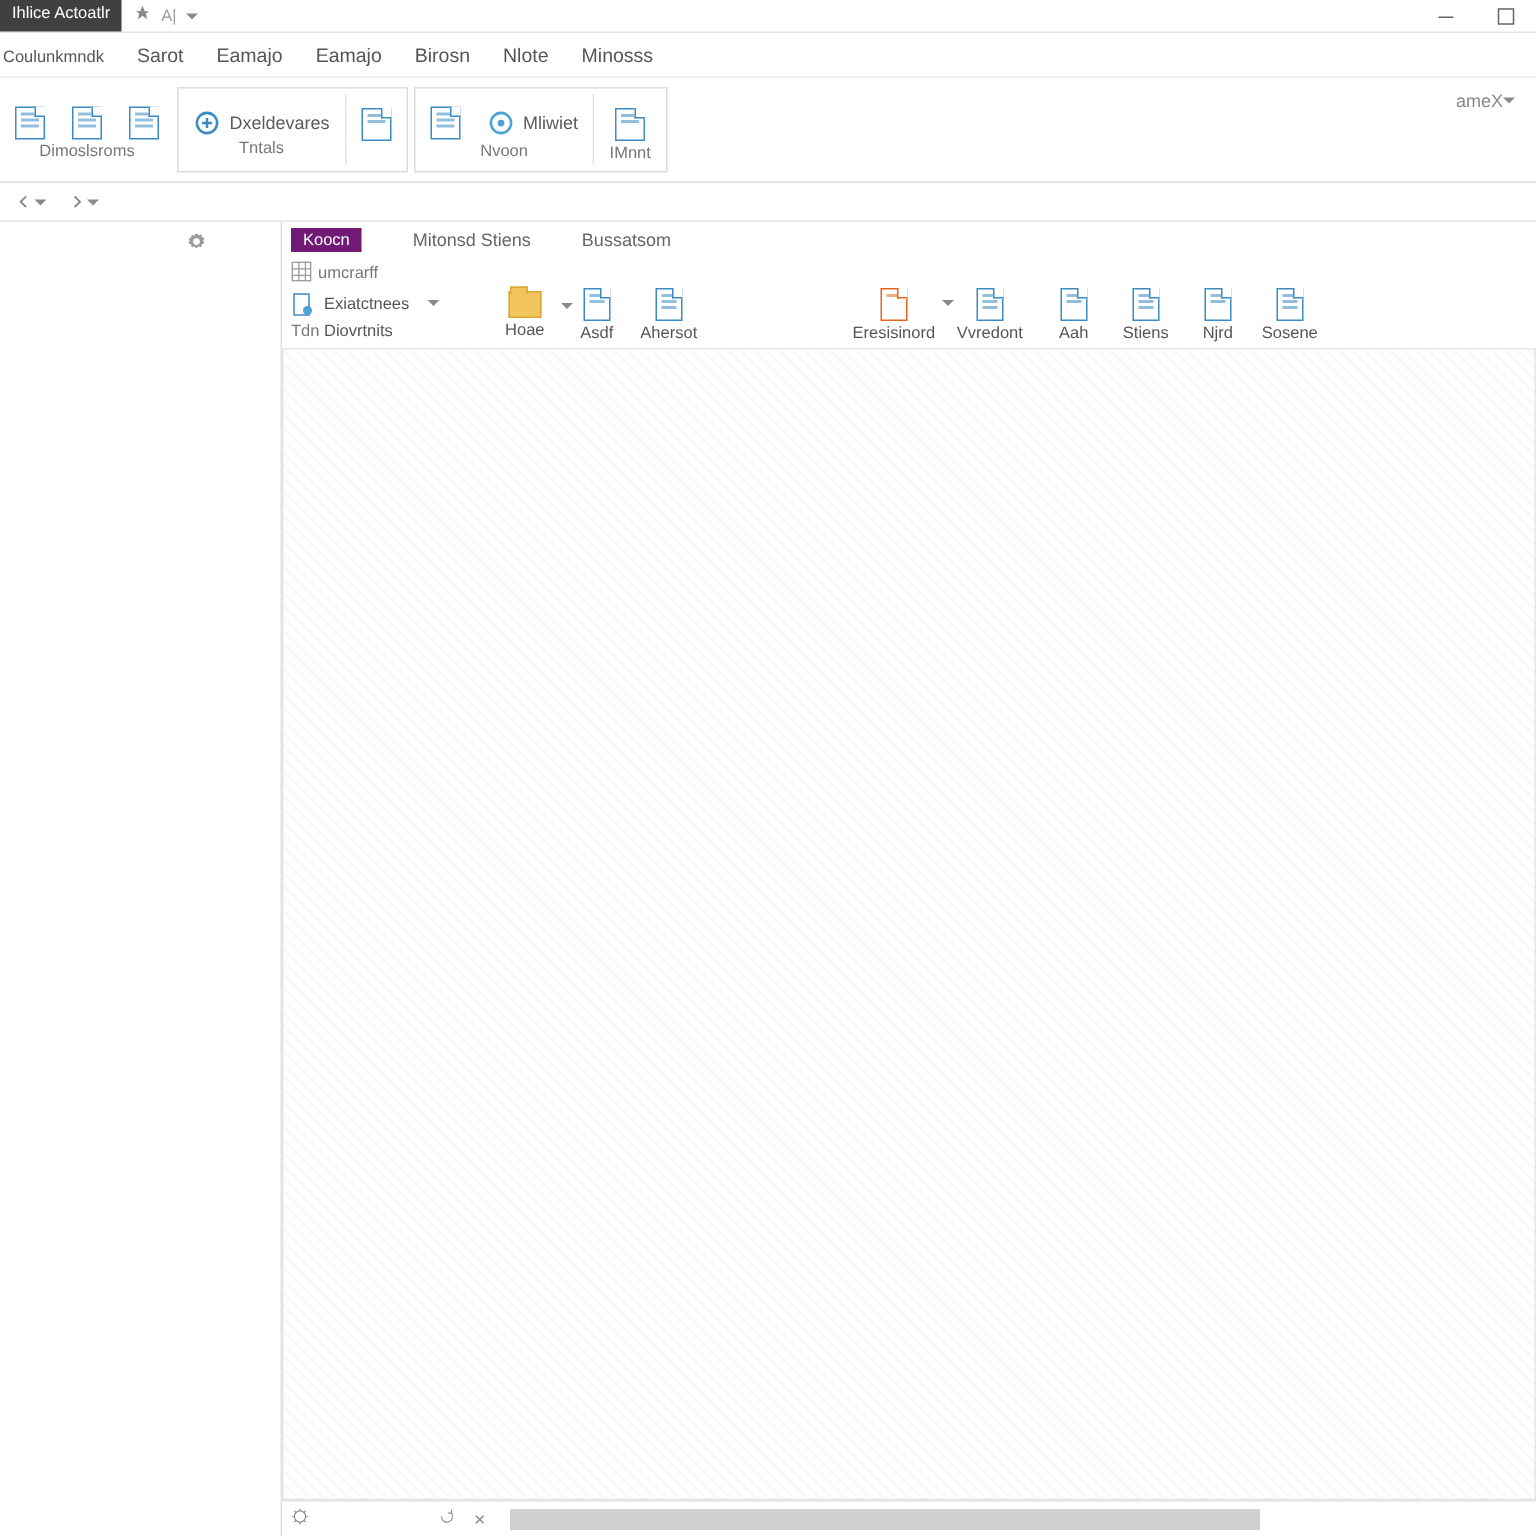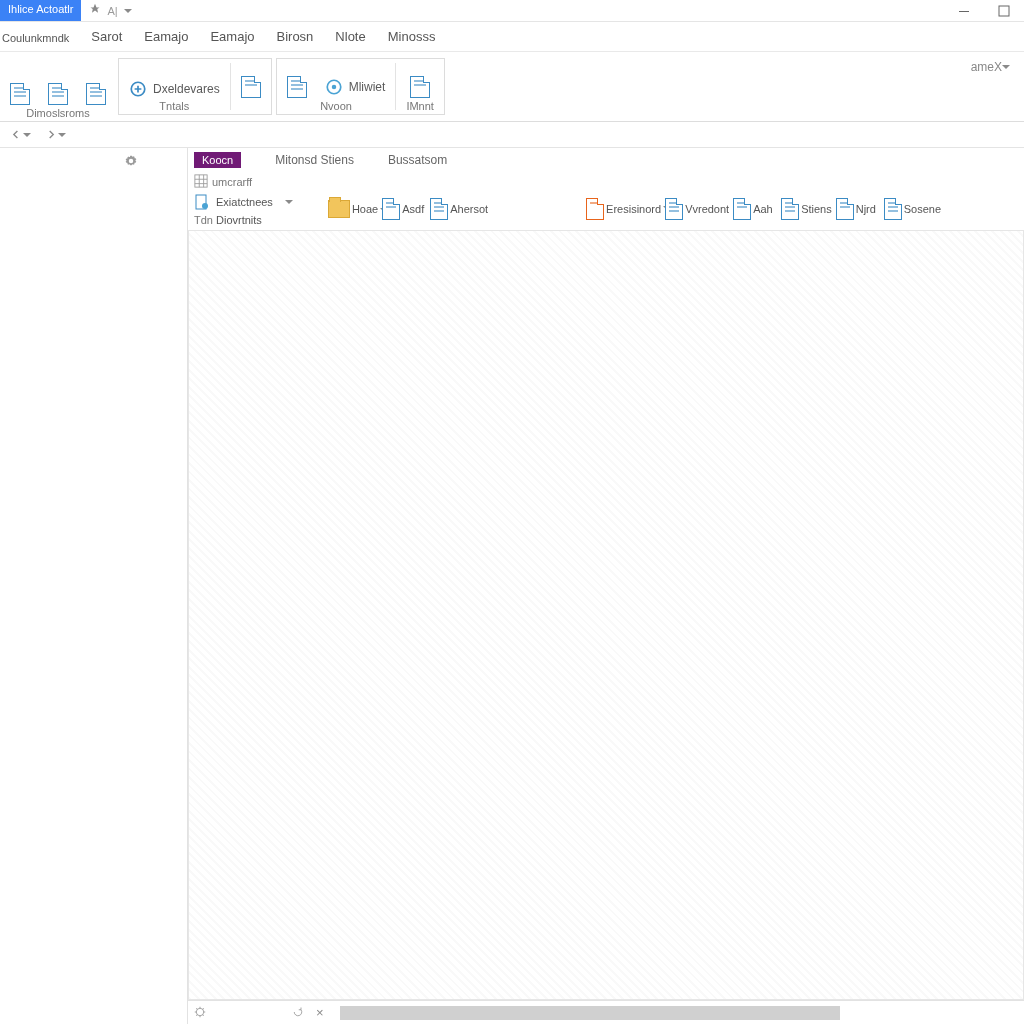--- a/index.html
+++ b/index.html
@@ -1,35 +1,35 @@
 <!DOCTYPE html>
 <html><head>
 <meta charset="utf-8">
 <style>
   * { box-sizing: border-box; margin: 0; padding: 0; }
   html, body { width: 1024px; height: 1024px; overflow: hidden; font-family: "Segoe UI", Tahoma, sans-serif; font-size: 12px; color: #444; background: #fff; }
   body { display: flex; flex-direction: column; }
 
   
   .titlebar { height: 22px; display: flex; align-items: stretch; border-bottom: 1px solid #e5e5e5; }
-  .titlebar .app-badge { background: #3b82f6; color: #fff; font-size: 11px; padding: 3px 8px 0 8px; height: 100%; }
+  .titlebar .app-badge { background: #404040; color: #fff; font-size: 11px; padding: 3px 8px 0 8px; height: 100%; }
   .titlebar .qat { display: flex; align-items: center; gap: 6px; padding: 0 8px; color: #888; }
   .titlebar .qat svg { width: 12px; height: 12px; }
   .titlebar .spacer { flex: 1; }
   .titlebar .winbtn { width: 40px; display: flex; align-items: center; justify-content: center; color: #666; }
   .titlebar .winbtn svg { width: 12px; height: 12px; }
 
   
   .menubar { height: 30px; display: flex; align-items: center; gap: 22px; padding: 0 4px 0 2px; border-bottom: 1px solid #e9e9e9; }
   .menubar .brand-stack { display: flex; line-height: 12px; font-size: 11px; color: #555; padding-top: 2px; }
   .menubar .mtab { font-size: 13px; color: #555; cursor: default; }
 
   
   .ribbon { height: 70px; display: flex; align-items: stretch; border-bottom: 1px solid #ddd; background: #fff; overflow: hidden; }
-  .ribbon-group { display: flex; flex-direction: column; justify-content: flex-end; padding: 6px 10px 2px 10px; }
+  .ribbon-group { display: flex; flex-direction: column; justify-content: center; padding: 6px 10px 2px 10px; }
   .ribbon-group .row { display: flex; align-items: center; gap: 18px; }
   .ribbon-group .caption { font-size: 11px; color: #777; text-align: center; padding-top: 2px; }
   .ribbon-box { border: 1px solid #dcdcdc; margin: 6px 2px; display: flex; }
   .ribbon-box .ribbon-group { border: none; }
   .ribbon-box .inner-sep { border-left: 1px solid #e3e3e3; margin: 4px 0; }
   .ribbon .spacer { flex: 1; }
   .ribbon-right { display: flex; align-items: flex-start; padding: 8px 14px 0 0; color: #888; font-size: 12px; }
 
   .rb-ico { display: flex; flex-direction: column; align-items: center; gap: 2px; font-size: 11px; color: #555; }
   .rb-ico svg, .rb-ico .doc-ico { width: 20px; height: 22px; }
@@ -53,21 +53,21 @@
   .sidepane .sp-tool { height: 28px; display: flex; justify-content: flex-end; align-items: center; padding-right: 50px; color: #9a9a9a; }
   .sidepane .sp-tool svg { width: 12px; height: 12px; }
 
   .main { flex: 1; display: flex; flex-direction: column; min-width: 0; }
 
   .context-strip { display: flex; align-items: center; gap: 34px; padding: 4px 6px 6px 6px; font-size: 12px; color: #666; }
   .context-strip .active-tab { background: #701a75; color: #fff; font-size: 11px; padding: 2px 8px; }
   .context-strip .cxtab { cursor: default; }
 
   .context-strip2 { display: flex; align-items: center; gap: 4px; padding: 0 6px 4px 6px; }
-  .cs-item { display: flex; align-items: center; min-width: 44px; font-size: 11px; color: #555; gap: 2px; position: relative; }
+  .cs-item { display: flex; flex-direction: column; align-items: center; min-width: 44px; font-size: 11px; color: #555; gap: 2px; position: relative; }
   .cs-item-wide { min-width: 60px; }
   .cs-item .doc-ico { width: 18px; height: 22px; }
   .cs-item .doc-ico.orange { border-color: #e8641b; }
   .cs-item .doc-ico.orange::after { border-color: #e8641b; }
   .cs-item .doc-ico.orange .inner i { background: #e8641b; }
   .folder-ico { width: 22px; height: 18px; background:#f2c55c; border:1px solid #dba836; position:relative; }
   .folder-ico::before{ content:""; position:absolute; left:0; top:-4px; width:10px; height:4px; background:#f2c55c; border:1px solid #dba836; border-bottom:none;}
   .dd-caret { position:absolute; right:-10px; top:6px; color:#9a9a9a; font-size:9px; }
   .cs-text-col { display:flex; flex-direction:column; gap:4px; font-size:11px; color:#555; padding-top:2px; margin-right:14px; }
   .cs-text-col .row { display:flex; align-items:center; gap:6px; }

